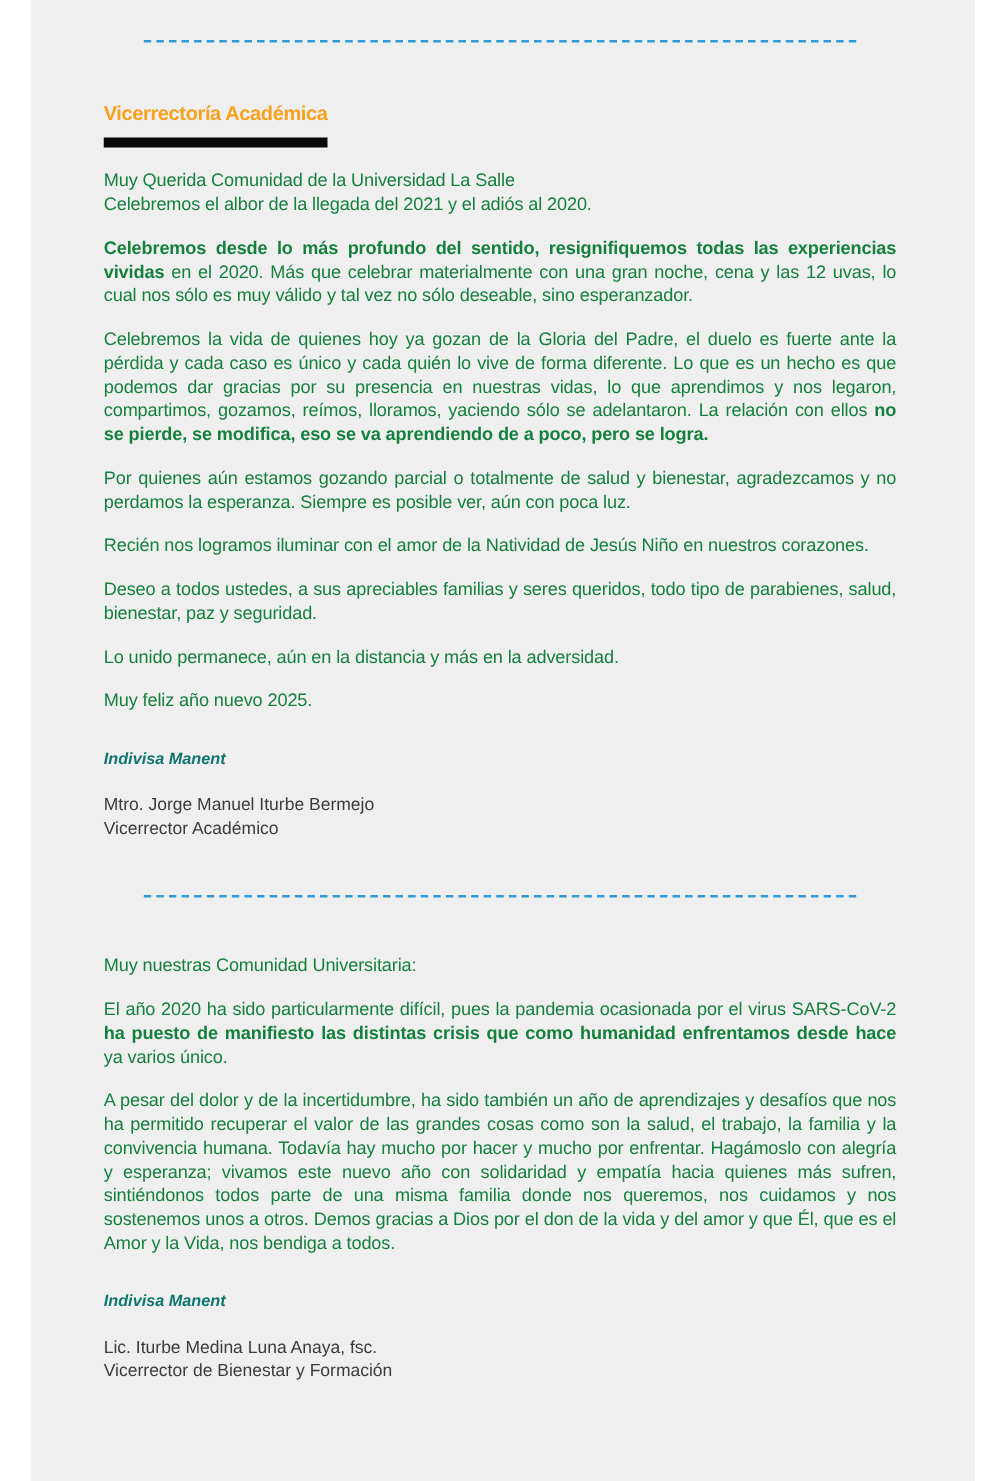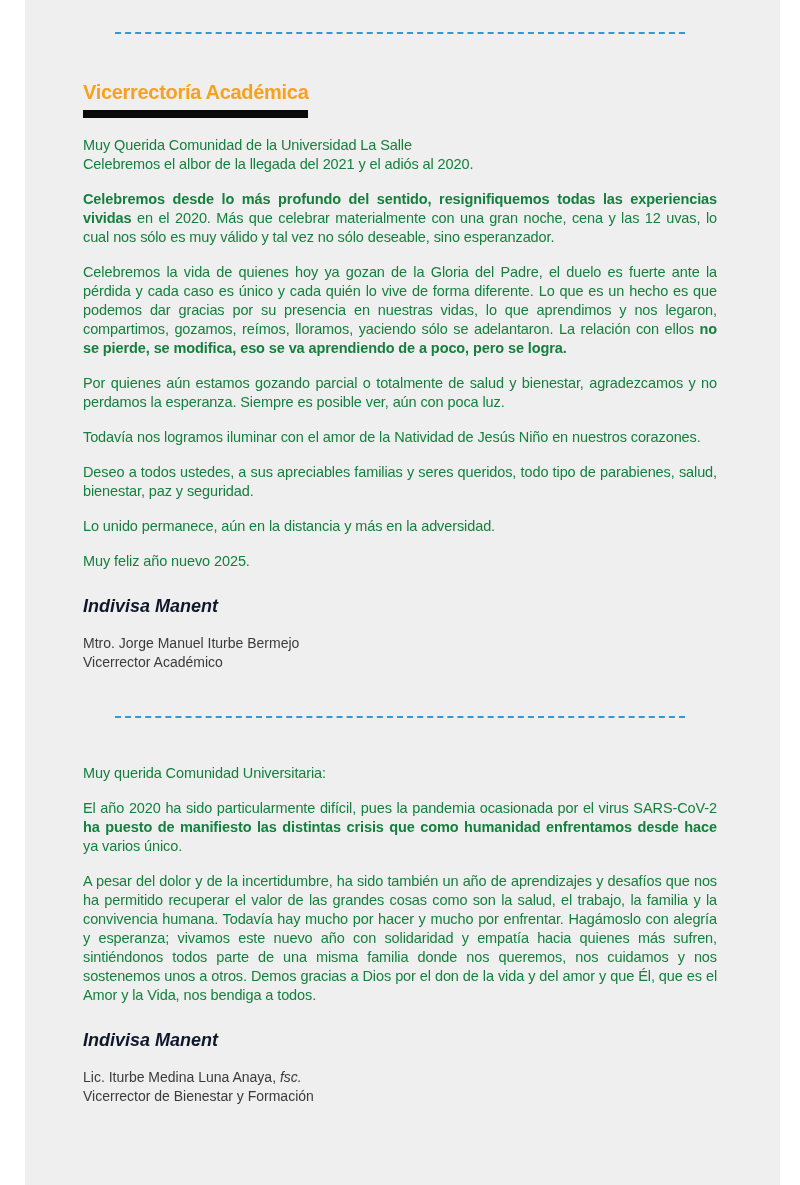--- a/index.html
+++ b/index.html
@@ -22,42 +22,42 @@
     margin: 31px auto 0 auto;
   }
   hr.divider.mid { margin-top: 44px; }
 
   .section { margin-top: 46px; }
 
   .heading-block { margin-bottom: 18px; }
   .heading-wrap { display: inline-block; padding-right: 10px; }
   h1.section-heading {
     margin: 0;
-    font-size: 20px;
+    font-size: 16px;
     line-height: 24px;
     font-weight: 700;
     letter-spacing: -0.3px;
     white-space: nowrap;
   }
   .heading-bar { height: 8px; background: #0a0a0a; margin-top: 6px; }
 
   .body-text p {
     margin: 0 0 16px 0;
     font-size: 14.5px;
     line-height: 19px;
     color: #15803d;
     text-align: justify;
     letter-spacing: -0.1px;
   }
 
   p.motto {
     margin: 26px 0 16px 0;
-    font-size: 18px;
+    font-size: 13px;
     line-height: 19px;
-    color: #0f172a;
+    color: #0f766e;
   }
   p.signature {
     margin: 18px 0 0 0;
     font-size: 14px;
     line-height: 19px;
     color: #3b3b3b;
   }
 </style>
 </head>
 <body>
@@ -71,34 +71,34 @@
       <div class="heading-wrap">
         <h1 class="section-heading" style="color: rgb(247, 161, 28);">Vicerrectoría Académica</h1>
         <div class="heading-bar"></div>
       </div>
     </div>
     <div class="body-text">
         <p><span>Muy Querida Comunidad de la Universidad La Salle</span><br><span>Celebremos el albor de la llegada del 2021 y el adiós al 2020.</span></p>
         <p><span style="font-weight: 700;">Celebremos desde lo más profundo del sentido, resignifiquemos todas las experiencias vividas</span><span> en el 2020. Más que celebrar materialmente con una gran noche, cena y las 12 uvas, lo cual nos sólo es muy válido y tal vez no sólo deseable, sino esperanzador.</span></p>
         <p><span>Celebremos la vida de quienes hoy ya gozan de la Gloria del Padre, el duelo es fuerte ante la pérdida y cada caso es único y cada quién lo vive de forma diferente. Lo que es un hecho es que podemos dar gracias por su presencia en nuestras vidas, lo que aprendimos y nos legaron, compartimos, gozamos, reímos, lloramos, yaciendo sólo se adelantaron. La relación con ellos </span><span style="font-weight: 700;">no se pierde, se modifica, eso se va aprendiendo de a poco, pero se logra.</span></p>
         <p><span>Por quienes aún estamos gozando parcial o totalmente de salud y bienestar, agradezcamos y no perdamos la esperanza. Siempre es posible ver, aún con poca luz.</span></p>
-        <p><span>Todavía nos logramos iluminar con el amor de la Natividad de Jesús Niño en nuestros corazones.</span></p>
+        <p><span>Recién nos logramos iluminar con el amor de la Natividad de Jesús Niño en nuestros corazones.</span></p>
         <p><span>Deseo a todos ustedes, a sus apreciables familias y seres queridos, todo tipo de parabienes, salud, bienestar, paz y seguridad.</span></p>
         <p><span>Lo unido permanece, aún en la distancia y más en la adversidad.</span></p>
         <p><span>Muy feliz año nuevo 2025.</span></p>
       </div>
     <p class="motto"><span style="font-weight: 700; font-style: italic;">Indivisa Manent</span></p>
     <p class="signature"><span>Mtro. Jorge Manuel Iturbe Bermejo</span><br><span>Vicerrector Académico</span></p>
   </div>
 
   <hr class="divider mid">
 
   <div class="section">
     <div class="body-text">
-        <p><span>Muy querida Comunidad Universitaria:</span></p>
+        <p><span>Muy nuestras Comunidad Universitaria:</span></p>
         <p><span>El año 2020 ha sido particularmente difícil, pues la pandemia ocasionada por el virus SARS-CoV-2 </span><span style="font-weight: 700;">ha puesto de manifiesto las distintas crisis que como humanidad enfrentamos desde hace</span><span> ya varios único.</span></p>
         <p><span>A pesar del dolor y de la incertidumbre, ha sido también un año de aprendizajes y desafíos que nos ha permitido recuperar el valor de las grandes cosas como son la salud, el trabajo, la familia y la convivencia humana. Todavía hay mucho por hacer y mucho por enfrentar. Hagámoslo con alegría y esperanza; vivamos este nuevo año con solidaridad y empatía hacia quienes más sufren, sintiéndonos todos parte de una misma familia donde nos queremos, nos cuidamos y nos sostenemos unos a otros. Demos gracias a Dios por el don de la vida y del amor y que Él, que es el Amor y la Vida, nos bendiga a todos.</span></p>
       </div>
     <p class="motto"><span style="font-weight: 700; font-style: italic;">Indivisa Manent</span></p>
-    <p class="signature"><span>Lic. Iturbe Medina Luna Anaya, </span><span style="font-style: italic; text-align: right;">fsc.</span><br><span>Vicerrector de Bienestar y Formación</span></p>
+    <p class="signature"><span>Lic. Iturbe Medina Luna Anaya, </span><span style=" text-align: right;">fsc.</span><br><span>Vicerrector de Bienestar y Formación</span></p>
   </div>
 
 </div>
 
 </body></html>

